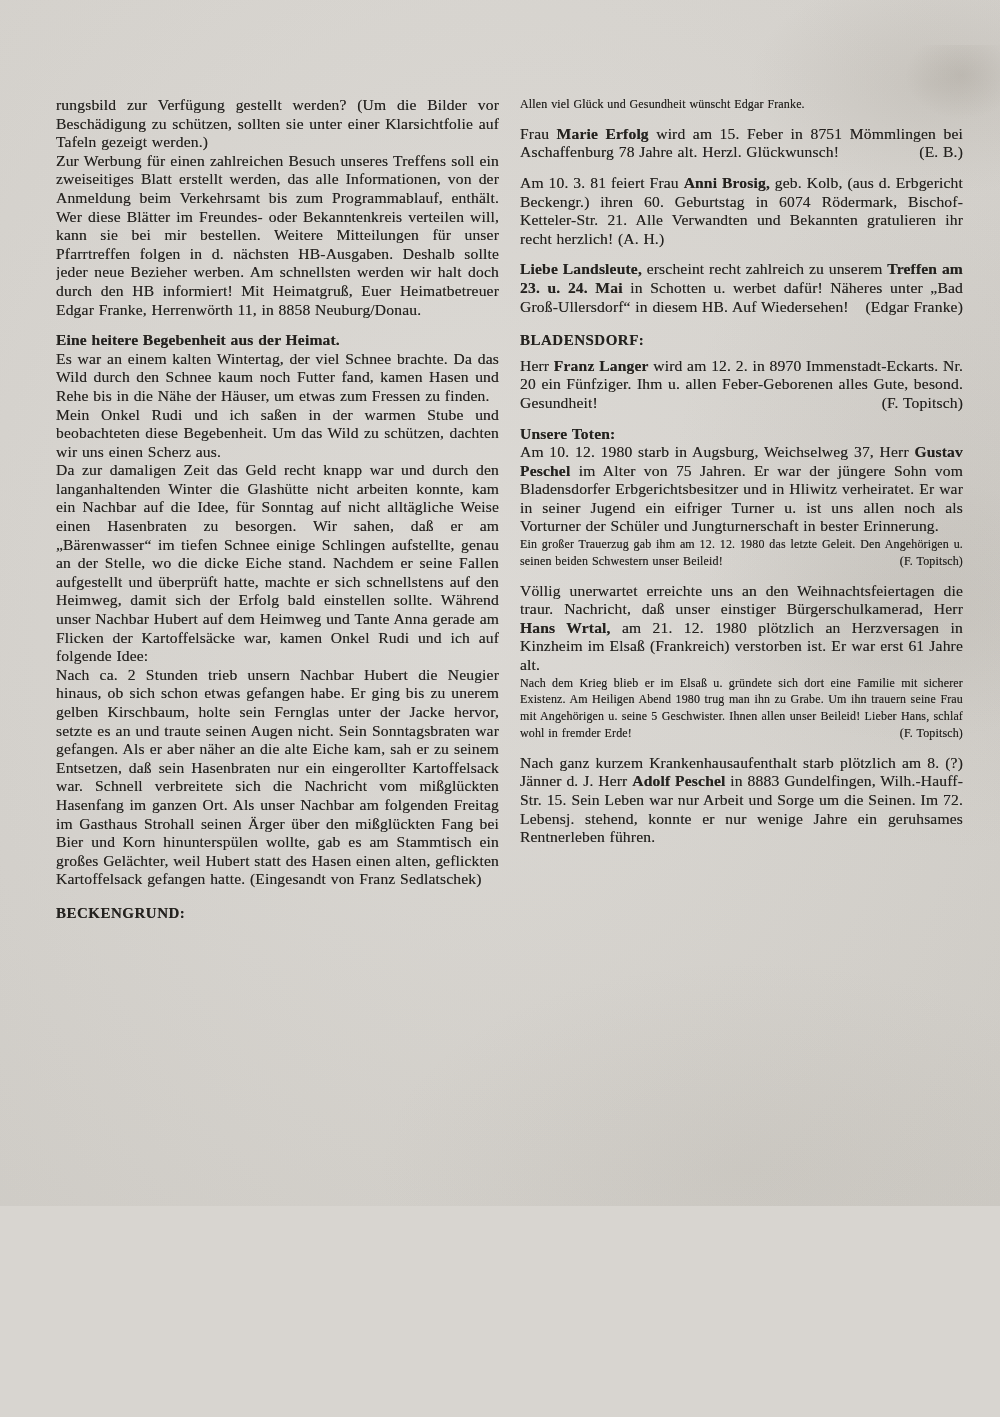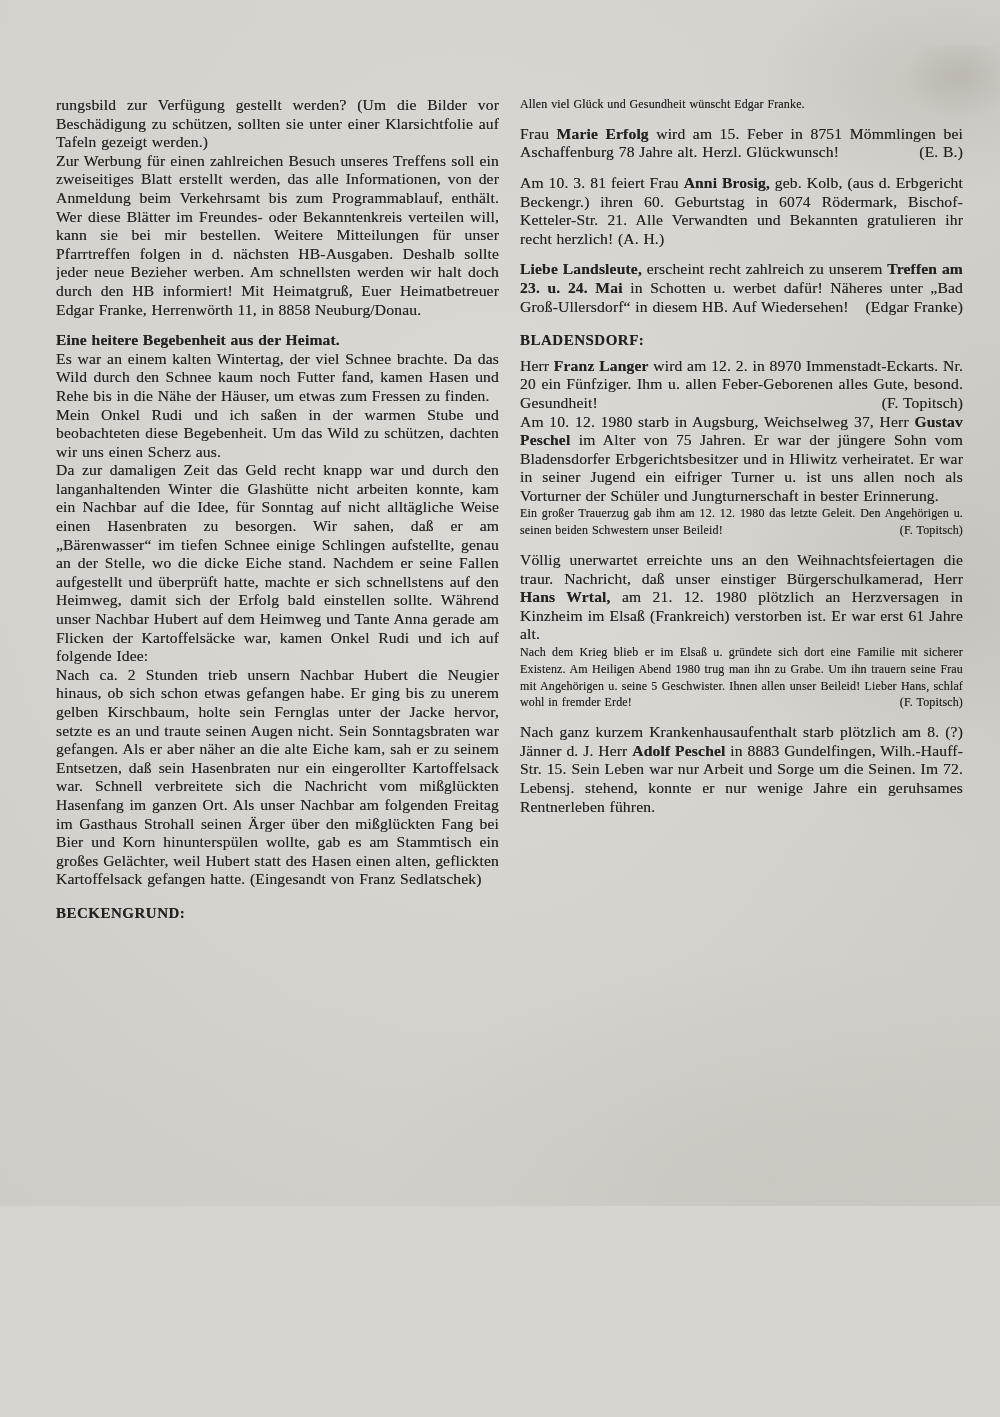--- a/index.html
+++ b/index.html
@@ -85,20 +85,21 @@
       <div class="para"><span>Nach ca. 2 Stunden trieb unsern Nachbar Hubert die Neugier hinaus, ob sich schon etwas gefangen habe. Er ging bis zu unerem gelben Kirschbaum, holte sein Fernglas unter der Jacke hervor, setzte es an und traute seinen Augen nicht. Sein Sonntagsbraten war gefangen. Als er aber näher an die alte Eiche kam, sah er zu seinem Entsetzen, daß sein Hasenbraten nur ein eingerollter Kartoffelsack war. Schnell verbreitete sich die Nachricht vom mißglückten Hasenfang im ganzen Ort. Als unser Nachbar am folgenden Freitag im Gasthaus Strohall seinen Ärger über den mißglückten Fang bei Bier und Korn hinunterspülen wollte, gab es am Stammtisch ein großes Gelächter, weil Hubert statt des Hasen einen alten, geflickten Kartoffelsack gefangen hatte. (Eingesandt von Franz Sedlatschek)</span></div>
       <div class="heading-caps gap"><span class="bold">BECKENGRUND:</span></div>
     </div>
   <div class="col col-right">
       <div class="para small"><span>Allen viel Glück und Gesundheit wünscht Edgar Franke.</span></div>
       <div class="para gap"><span>Frau </span><span class="bold">Marie Erfolg</span><span> wird am 15. Feber in 8751 Mömmlingen bei Aschaffenburg 78 Jahre alt. Herzl. Glückwunsch!</span><span class="attr">(E. B.)</span></div>
       <div class="para gap"><span>Am 10. 3. 81 feiert Frau </span><span class="bold">Anni Brosig,</span><span> geb. Kolb, (aus d. Erbgericht Beckengr.) ihren 60. Geburtstag in 6074 Rödermark, Bischof-Ketteler-Str. 21. Alle Verwandten und Bekannten gratulieren ihr recht herzlich! (A. H.)</span></div>
       <div class="para gap"><span class="bold">Liebe Landsleute,</span><span> erscheint recht zahlreich zu unserem </span><span class="bold">Treffen am 23. u. 24. Mai</span><span> in Schotten u. werbet dafür! Näheres unter „Bad Groß-Ullersdorf“ in diesem HB. Auf Wiedersehen!</span><span class="attr">(Edgar Franke)</span></div>
       <div class="heading-caps gap"><span class="bold">BLADENSDORF:</span></div>
       <div class="para"><span>Herr </span><span class="bold">Franz Langer</span><span> wird am 12. 2. in 8970 Immenstadt-Eckarts. Nr. 20 ein Fünfziger. Ihm u. allen Feber-Geborenen alles Gute, besond. Gesundheit!</span><span class="attr">(F. Topitsch)</span></div>
+      <div class="heading-bold"><span class="bold">Unsere Toten:</span></div>
       <div class="para"><span>Am 10. 12. 1980 starb in Augsburg, Weichselweg 37, Herr </span><span class="bold">Gustav Peschel</span><span> im Alter von 75 Jahren. Er war der jüngere Sohn vom Bladensdorfer Erbgerichtsbesitzer und in Hliwitz verheiratet. Er war in seiner Jugend ein eifriger Turner u. ist uns allen noch als Vorturner der Schüler und Jungturnerschaft in bester Erinnerung.</span></div>
       <div class="para small"><span>Ein großer Trauerzug gab ihm am 12. 12. 1980 das letzte Geleit. Den Angehörigen u. seinen beiden Schwestern unser Beileid!</span><span class="attr">(F. Topitsch)</span></div>
       <div class="para gap"><span>Völlig unerwartet erreichte uns an den Weihnachtsfeiertagen die traur. Nachricht, daß unser einstiger Bürgerschulkamerad, Herr </span><span class="bold">Hans Wrtal,</span><span> am 21. 12. 1980 plötzlich an Herzversagen in Kinzheim im Elsaß (Frankreich) verstorben ist. Er war erst 61 Jahre alt.</span></div>
       <div class="para small"><span>Nach dem Krieg blieb er im Elsaß u. gründete sich dort eine Familie mit sicherer Existenz. Am Heiligen Abend 1980 trug man ihn zu Grabe. Um ihn trauern seine Frau mit Angehörigen u. seine 5 Geschwister. Ihnen allen unser Beileid! Lieber Hans, schlaf wohl in fremder Erde!</span><span class="attr">(F. Topitsch)</span></div>
       <div class="para gap"><span>Nach ganz kurzem Krankenhausaufenthalt starb plötzlich am 8. (?) Jänner d. J. Herr </span><span class="bold">Adolf Peschel</span><span> in 8883 Gundelfingen, Wilh.-Hauff-Str. 15. Sein Leben war nur Arbeit und Sorge um die Seinen. Im 72. Lebensj. stehend, konnte er nur wenige Jahre ein geruhsames Rentnerleben führen.</span></div>
     </div>
 
   <div class="page-number">50</div>
 </div>
 

